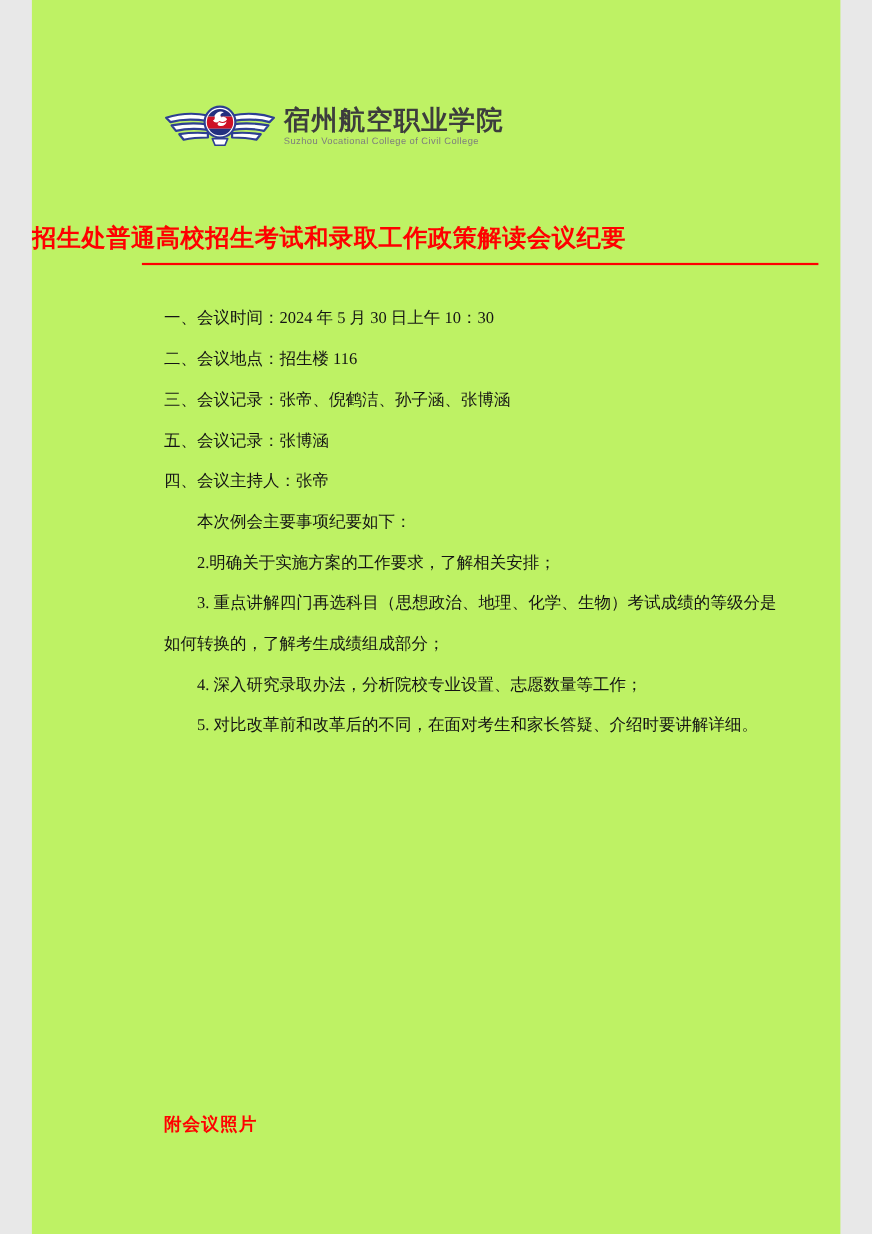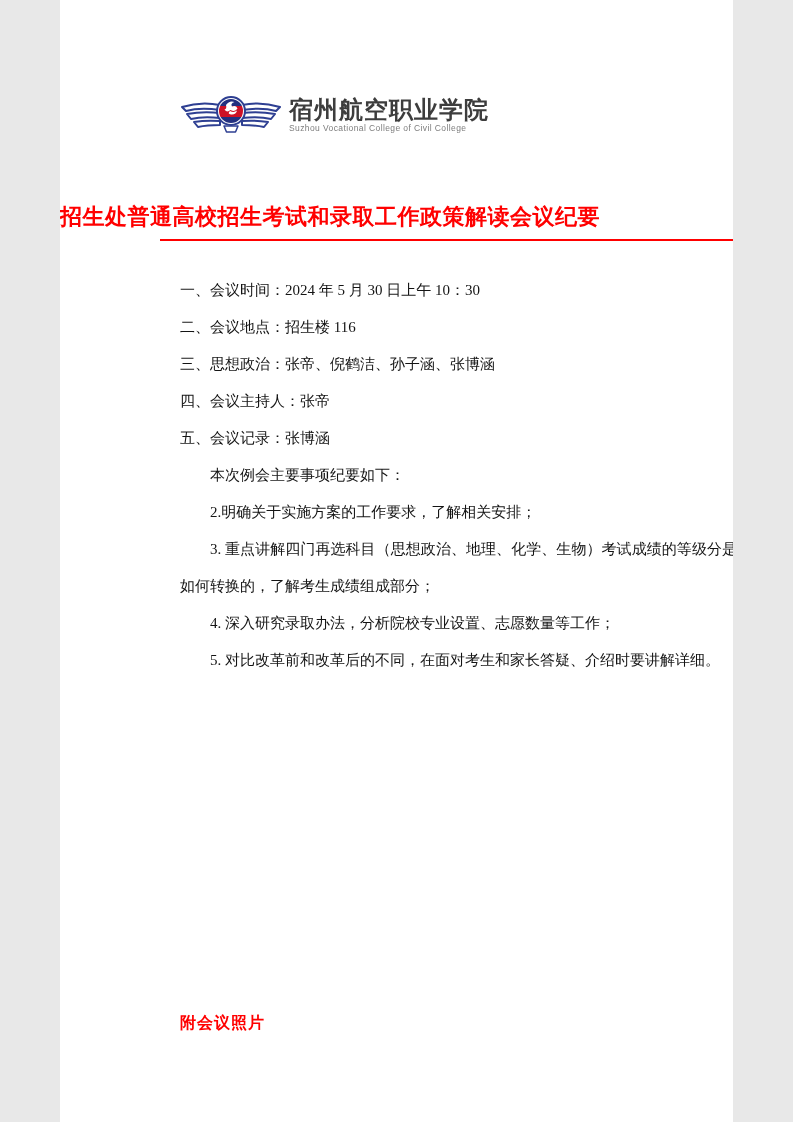--- a/index.html
+++ b/index.html
@@ -2,24 +2,24 @@
 <html><head>
 <meta charset="utf-8">
 <style>
   html, body {
     margin: 0;
     padding: 0;
     background: #e8e8e8;
   }
   .page {
     position: relative;
-    width: 673px;
+    width: 735px;
     height: 1122px;
     margin: 0 auto;
-    background: #ffffff;
+    background: #bef264;
     overflow: hidden;
     font-family: "Liberation Serif", "DejaVu Serif", serif;
   }
 
   
   .logo-row {
     position: absolute;
     top: 85px;
     left: 120px;
     display: flex;
@@ -145,23 +145,23 @@
       <div class="logo-en">Suzhou Vocational College of Civil College</div>
     </div>
   </header>
 
   <h1 class="doc-title">招生处普通高校招生考试和录取工作政策解读会议纪要</h1>
   <div class="title-rule"></div>
 
   <main class="doc-body">
     <p>一、会议时间：2024 年 5 月 30 日上午 10：30</p>
     <p>二、会议地点：招生楼 116</p>
-    <p>三、思想政治：张帝、倪鹤洁、孙子涵、张博涵</p>
+    <p>三、会议记录：张帝、倪鹤洁、孙子涵、张博涵</p>
+    <p>五、会议记录：张博涵</p>
     <p>四、会议主持人：张帝</p>
-    <p>五、会议记录：张博涵</p>
 
     <p class="indent">本次例会主要事项纪要如下：</p>
     <p class="indent just">2.明确关于实施方案的工作要求，了解相关安排；</p>
     <p class="indent just">3. 重点讲解四门再选科目（思想政治、地理、化学、生物）考试成绩的等级分是如何转换的，了解考生成绩组成部分；</p>
     <p class="indent just">4. 深入研究录取办法，分析院校专业设置、志愿数量等工作；</p>
     <p class="indent just">5. 对比改革前和改革后的不同，在面对考生和家长答疑、介绍时要讲解详细。</p>
   </main>
 
   <div class="attachment">附会议照片</div>
 

